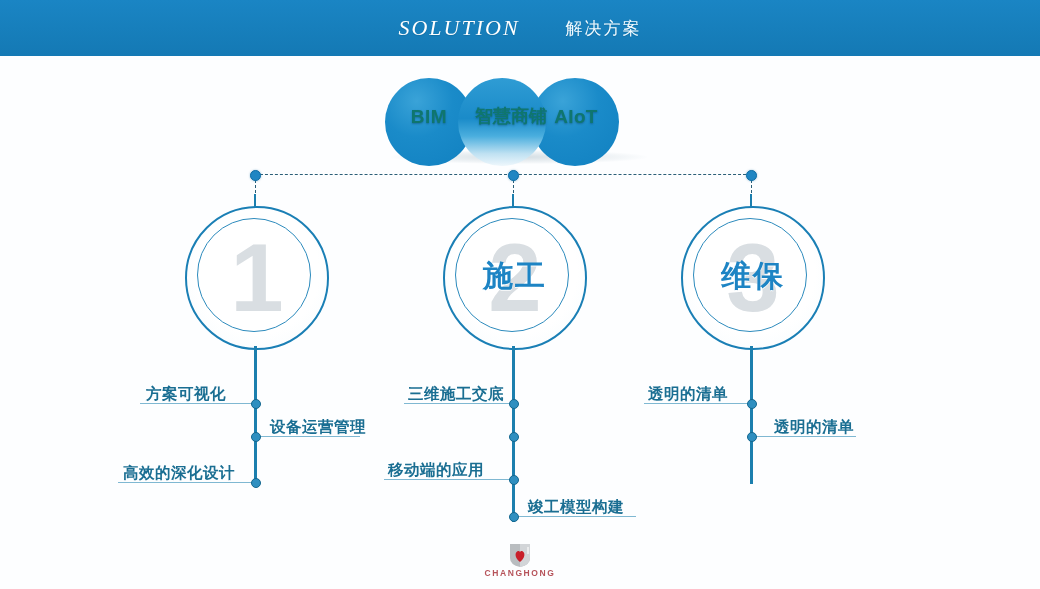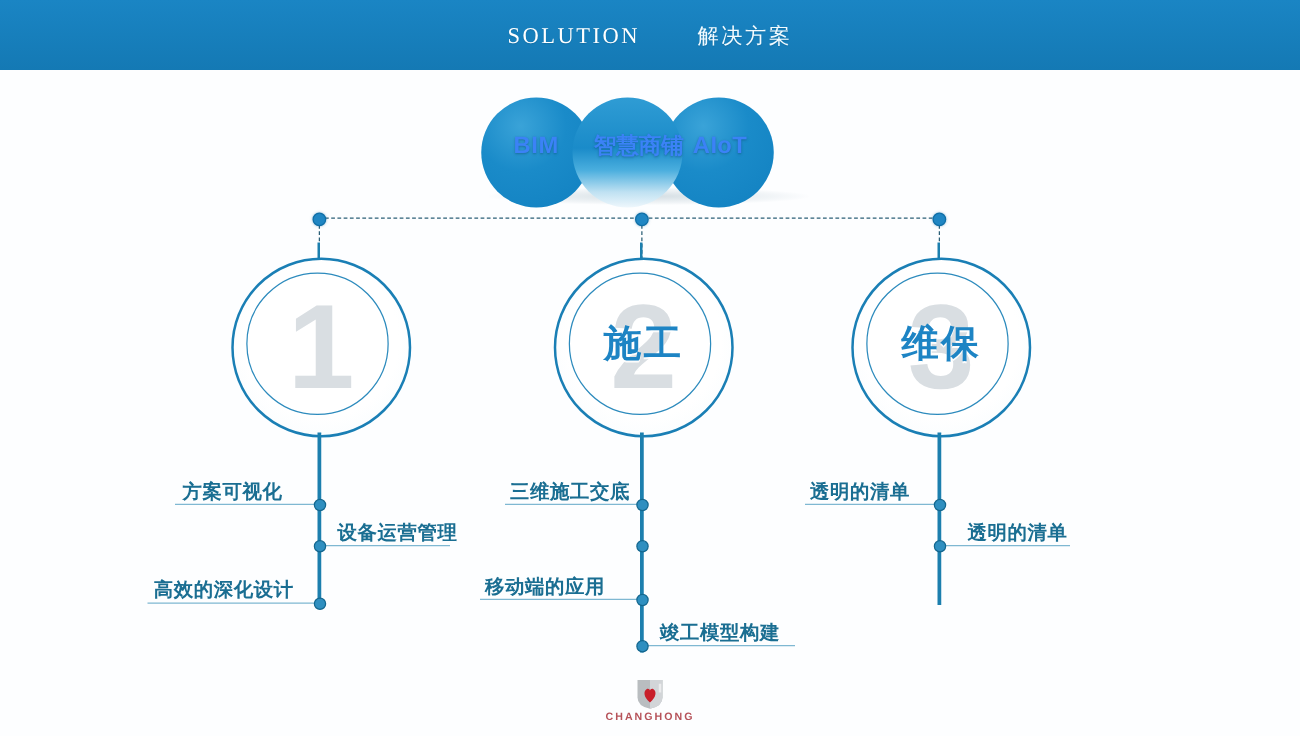--- a/index.html
+++ b/index.html
@@ -17,23 +17,24 @@
     background:#1680bf;
     background:linear-gradient(180deg,#1a85c4 0%,#1479b4 100%);
     overflow:hidden;
   }
   .header-inner{
     position:absolute;left:0;top:0;width:1040px;height:56px;
     display:flex;align-items:center;justify-content:center;gap:46px;
   }
   .h-en{
     font-family:"Liberation Serif","DejaVu Serif",serif;
-    font-size:18px;letter-spacing:2px;color:#ffffff;
+    font-size:22px;letter-spacing:2px;color:#ffffff;
     font-weight:400;line-height:1;
     text-shadow:0 1px 1px rgba(0,0,0,.12);
+    font-style:italic;
   }
   .h-cn{
     font-size:17px;color:#f2fbff;letter-spacing:2px;line-height:1;
     font-weight:400;
     text-shadow:0 1px 1px rgba(0,0,0,.12);
   }
 
   
   .bubbles{position:absolute;left:385px;top:78px;width:270px;height:95px;}
   .bub{
@@ -44,21 +45,21 @@
   .bub.b3{left:146px;background:radial-gradient(circle at 36% 26%,#3aa3d8 0%,#1a8bc9 42%,#1180c0 100%);}
   .bub.b2{
     left:73px;
     background:linear-gradient(180deg,#2f9cd4 0%,#1a8bc9 46%,#4aaede 66%,#bfe1f2 86%,#eef7fc 100%);
   }
   .bub-shadow{
     position:absolute;left:6px;top:72px;width:256px;height:14px;
     background:radial-gradient(ellipse at 50% 50%,rgba(120,150,165,.30) 0%,rgba(140,165,180,.10) 55%,rgba(255,255,255,0) 72%);
   }
   .bub-label{
-    position:absolute;top:29px;color:#3b82f6;font-weight:bold;line-height:1;
+    position:absolute;top:29px;color:#0f766e;font-weight:bold;line-height:1;
     text-shadow:0 1px 2px rgba(8,60,95,.45);
     white-space:nowrap;
   }
   .bub-label.l1{left:12px; width:64px;text-align:center;font-size:19px;letter-spacing:.5px;}
   .bub-label.l2{left:90px; width:54px;font-size:18px;}
   .bub-label.l3{left:156px;width:70px;text-align:center;font-size:19px;letter-spacing:.3px;}
 
   
   .dash-h{
     position:absolute;left:255px;top:174px;width:496px;height:0;

